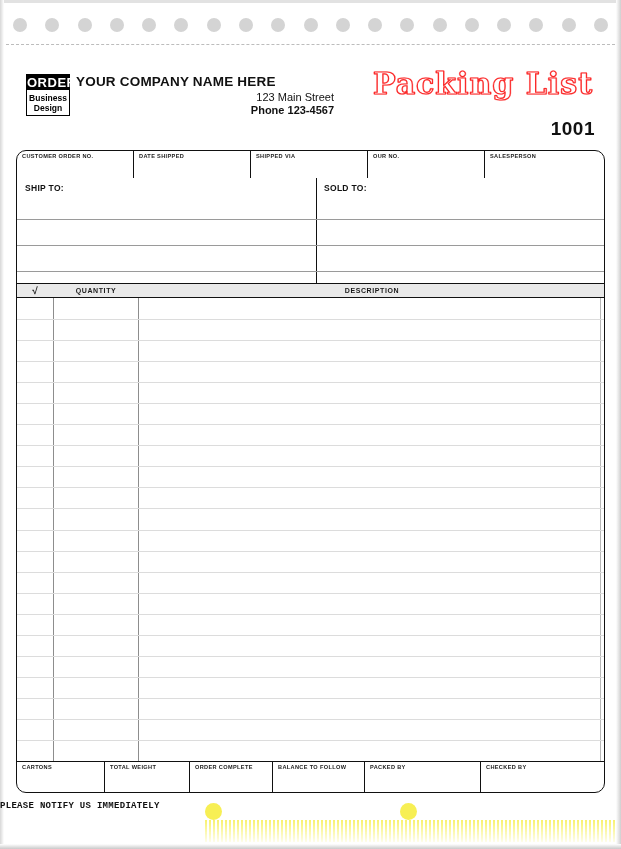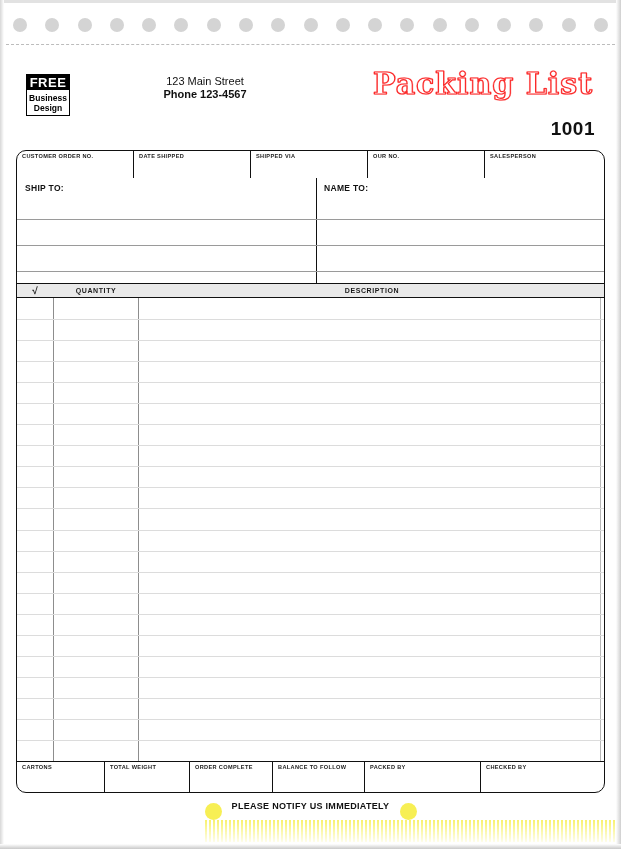--- a/index.html
+++ b/index.html
@@ -65,21 +65,21 @@
     line-height:10px;
   }
   #company-block{
     position:absolute;left:76px;top:18px;width:290px;text-align:center;
   }
   #company-name{
     font-size:13.5px;font-weight:bold;color:#111;letter-spacing:.2px;
     text-align:left;line-height:16px;
   }
   #company-addr{
-    font-size:11px;color:#111;line-height:13px;text-align:center;
+    font-size:11px;color:#111;line-height:13px;text-align:right;
     margin-top:1px;padding-right:32px;
   }
   #company-addr .bold{font-weight:bold;}
 
   #title-packing{
     position:absolute;right:28px;top:10px;
     font-family:"DejaVu Serif","Liberation Serif",serif;
     font-size:30px;font-weight:bold;letter-spacing:1px;
     color:#ffffff;
     -webkit-text-stroke:1.2px #fb2a2a;
@@ -185,21 +185,22 @@
   .foot-label{
     position:absolute;left:5px;top:2px;
     font-size:5.6px;font-weight:bold;color:#1a1a1a;letter-spacing:.35px;
     white-space:nowrap;
     font-family:"Liberation Sans",sans-serif;
   }
 
   
   #notice{
     position:absolute;left:0;top:801px;width:545px;height:30px;
-    text-align:center;
+    text-align:left;
+    font-family:Liberation Mono, monospace;
   }
   #notice-text{
     position:absolute;left:0;top:0;width:621px;
     font-size:9px;font-weight:bold;color:#111;line-height:11px;
     letter-spacing:.3px;
   }
   .yellow-dot{
     position:absolute;top:2px;width:17px;height:17px;border-radius:50%;
     background:#f7ef54;
   }
@@ -244,28 +245,29 @@
       <div class="feed-hole" style="left: 493.079px; background: rgb(212, 212, 212);"></div>
       <div class="feed-hole" style="left: 525.342px; background: rgb(212, 212, 212);"></div>
       <div class="feed-hole" style="left: 557.605px; background: rgb(212, 212, 212);"></div>
       <div class="feed-hole" style="left: 589.868px; background: rgb(212, 212, 212);"></div>
     </div>
   <div id="perf-line"></div>
 
   <div id="header">
 
     <div id="logo-box">
-      <div id="logo-free">FREE</div>
+      <div id="logo-free">ORDER</div>
       <div id="logo-bd">
         <span>Business</span>
         <span>Design</span>
       </div>
     </div>
 
     <div id="company-block">
+      <div id="company-name">YOUR COMPANY NAME HERE</div>
       <div id="company-addr">
         <div>123 Main Street</div>
         <div class="bold">Phone 123-4567</div>
       </div>
     </div>
 
     <div id="title-packing">Packing List</div>
     <div id="form-number">1001</div>
   </div>
 
@@ -285,21 +287,21 @@
           <div class="info-label">OUR NO.</div>
         </div>
         <div class="info-cell" style="width: 118px;">
           <div class="info-label">SALESPERSON</div>
         </div>
       </div>
 
     <div id="addr-block">
       <div id="addr-vline"></div>
       <div class="addr-label" id="ship-to-label">SHIP TO:</div>
-      <div class="addr-label" id="sold-to-label">NAME TO:</div>
+      <div class="addr-label" id="sold-to-label">SOLD TO:</div>
     <div class="addr-hline" style="top: 41px;"></div>
         <div class="addr-hline" style="top: 67px;"></div>
         <div class="addr-hline" style="top: 93px;"></div>
         <div style="position: absolute; top: 0px; height: 105px; left: 0px; width: 299px;"></div>
         <div style="position: absolute; top: 0px; height: 105px; left: 299px; width: 290px;"></div>
       </div>
 
     <div id="items">
       <div id="items-head">
         <div class="head-cell" id="head-check">√</div>

